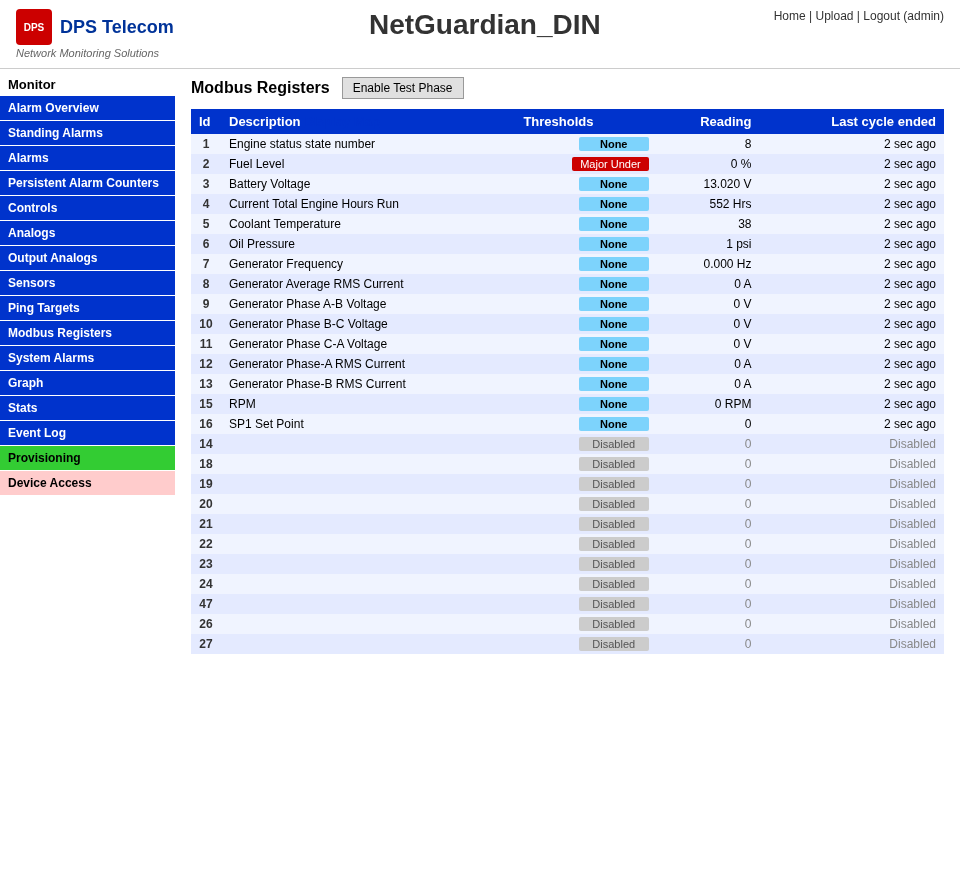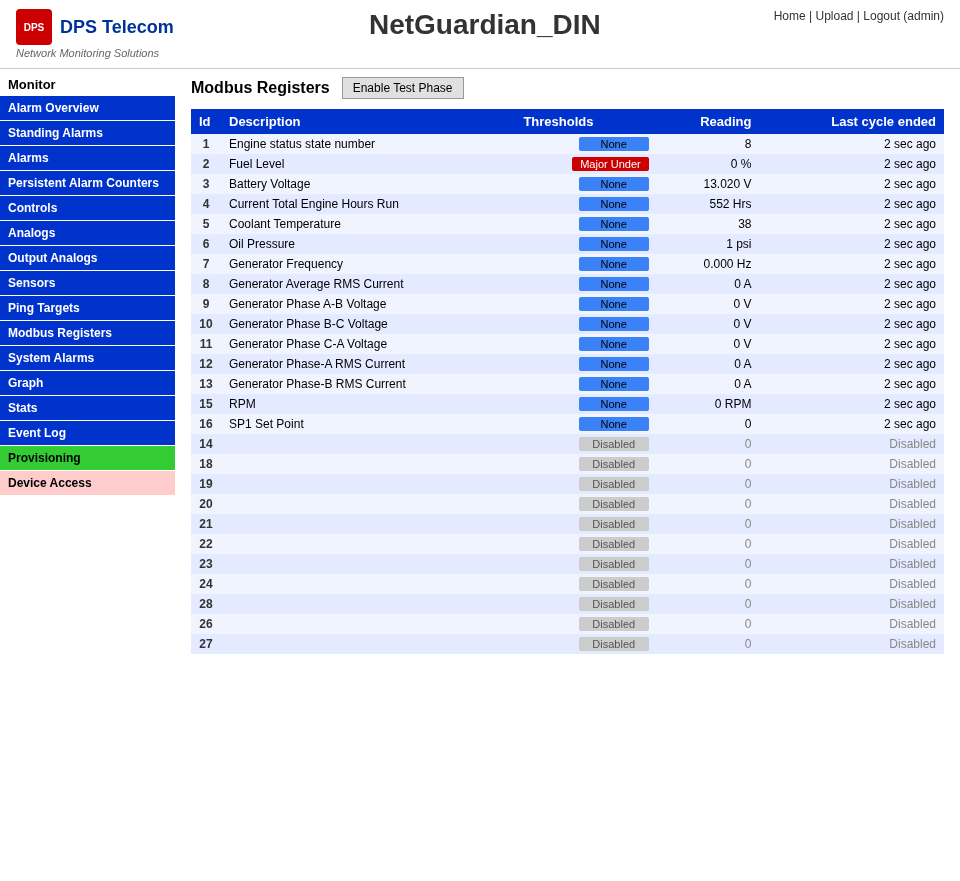--- a/index.html
+++ b/index.html
@@ -36,21 +36,21 @@
     #data-table thead tr { background: #0033cc; color: #fff; }
     #data-table thead th { padding: 5px 8px; text-align: left; font-size: 13px; font-weight: bold; }
     #data-table thead th.right { text-align: right; }
     #data-table tbody tr:nth-child(odd) { background: #f0f4ff; }
     #data-table tbody tr:nth-child(even) { background: #e4eaff; }
     #data-table tbody td { padding: 3px 8px; font-size: 12px; }
     #data-table tbody td.right { text-align: right; }
     #data-table tbody td.center { text-align: center; }
 
     .threshold-badge { display: inline-block; padding: 1px 8px; border-radius: 2px; font-size: 11px; min-width: 70px; text-align: center; }
-    .badge-green { background: #3b82f6; color: #000; }
+    .badge-green { background: #7dd3fc; color: #000; font-weight: bold; }
     .badge-red { background: #cc0000; color: #fff; }
     .badge-gray { background: #ccc; color: #555; }
 
     .display-map-link { color: #0033cc; font-weight: bold; text-decoration: underline; cursor: pointer; }
 
     #data-table tbody td.id-col { font-weight: bold; color: #333; width: 30px; }
 
     .disabled-cell { color: #888; }
   </style>
 </head>
@@ -262,21 +262,21 @@
             <td class="right disabled-cell">Disabled</td>
           </tr>
           <tr>
             <td class="id-col center">24</td>
             <td></td>
             <td style="text-align: right;"><span class="threshold-badge badge-gray">Disabled</span></td>
             <td class="right disabled-cell">0</td>
             <td class="right disabled-cell">Disabled</td>
           </tr>
           <tr>
-            <td class="id-col center">28</td>
+            <td class="id-col center">47</td>
             <td></td>
             <td style="text-align: right;"><span class="threshold-badge badge-gray">Disabled</span></td>
             <td class="right disabled-cell">0</td>
             <td class="right disabled-cell">Disabled</td>
           </tr>
           <tr>
             <td class="id-col center">26</td>
             <td></td>
             <td style="text-align: right;"><span class="threshold-badge badge-gray">Disabled</span></td>
             <td class="right disabled-cell">0</td>

